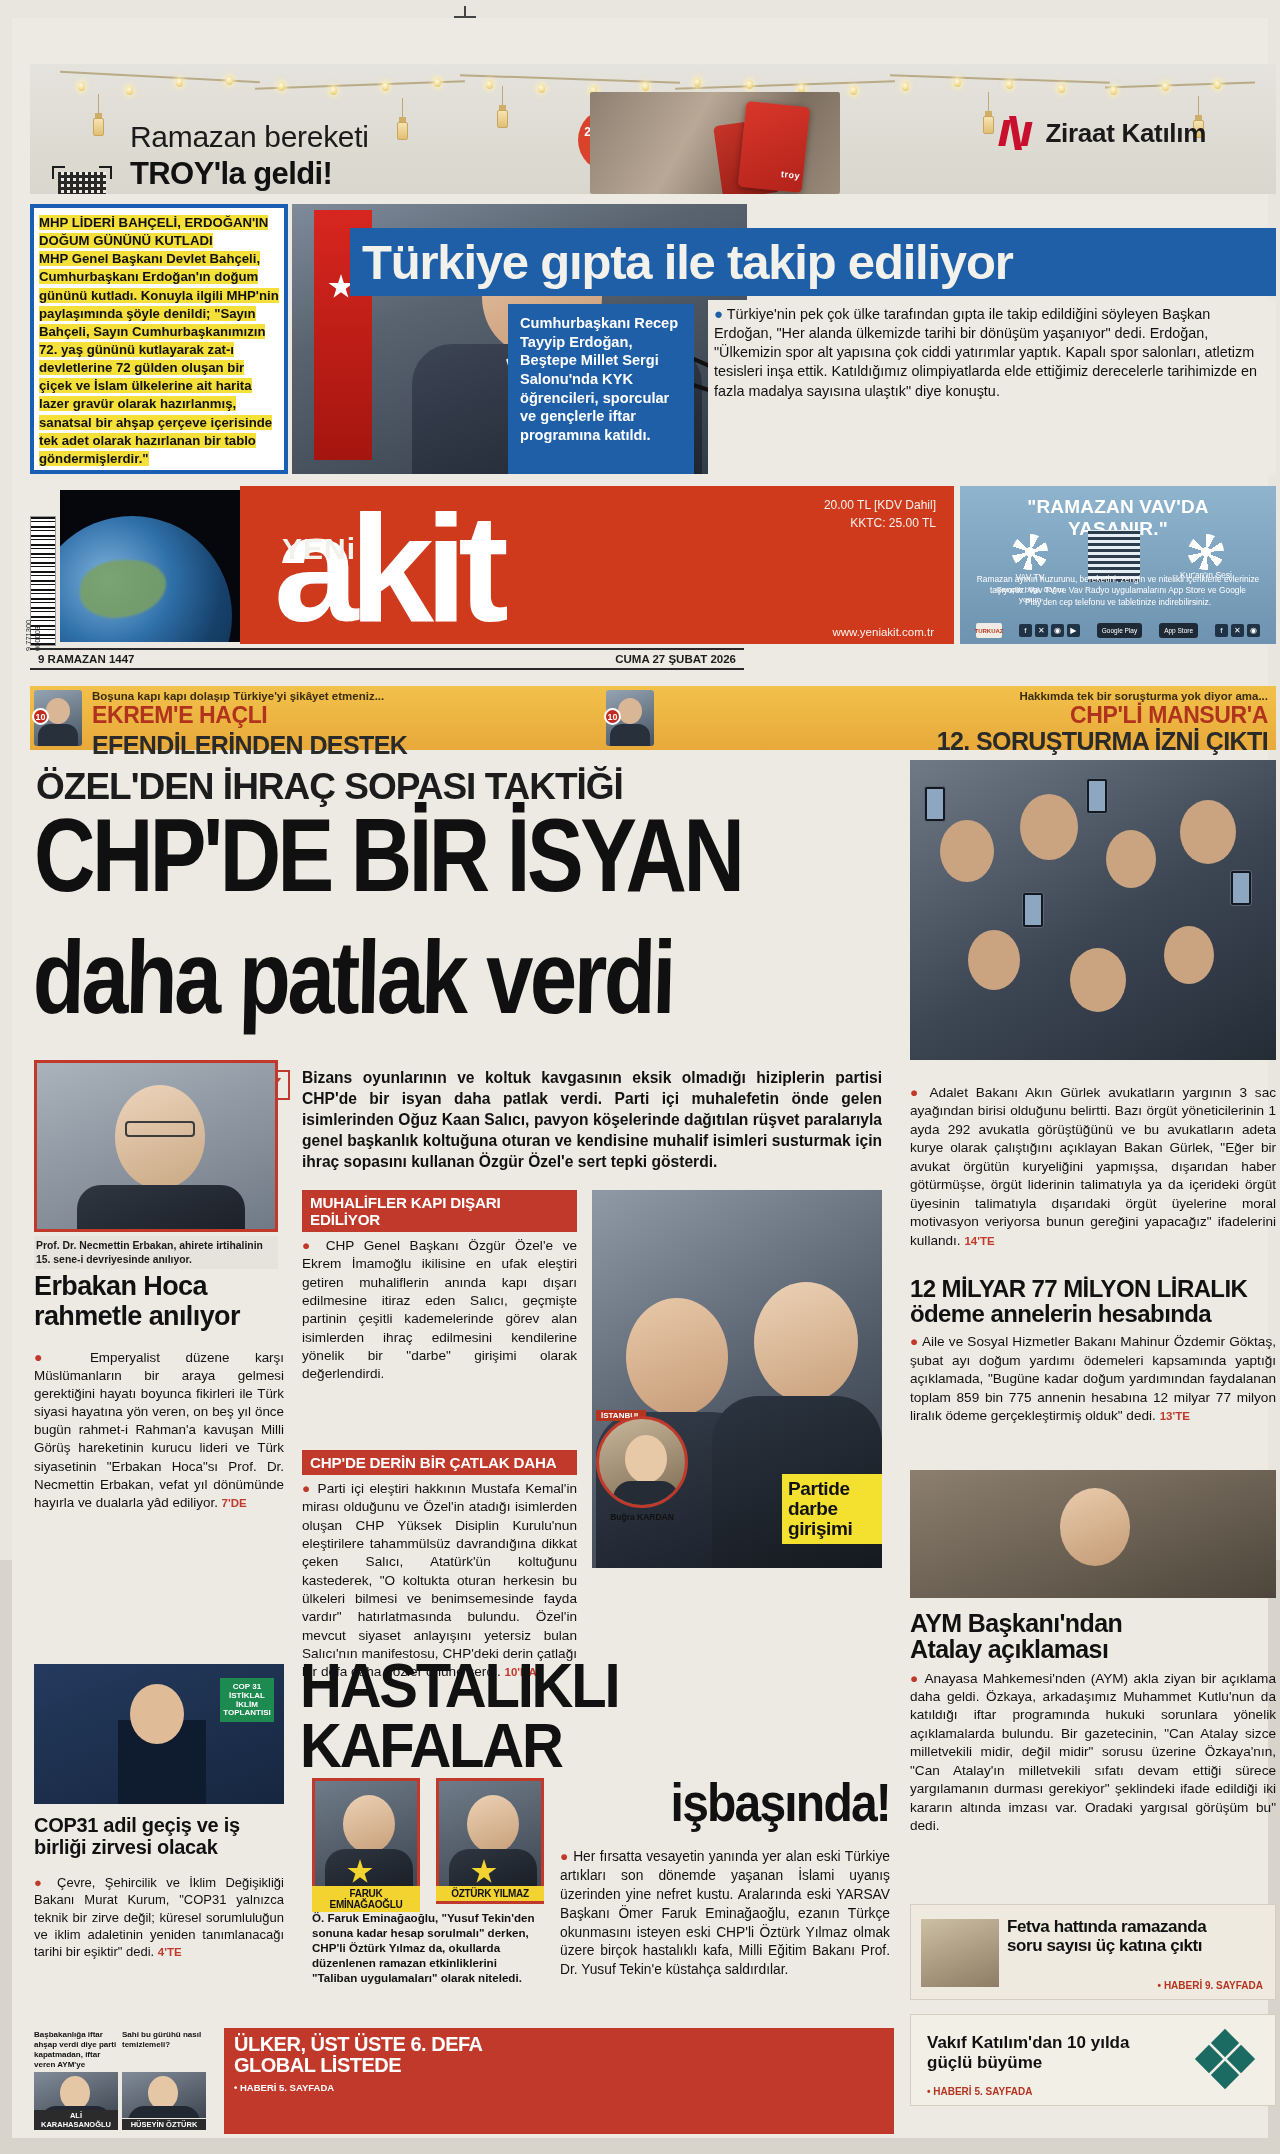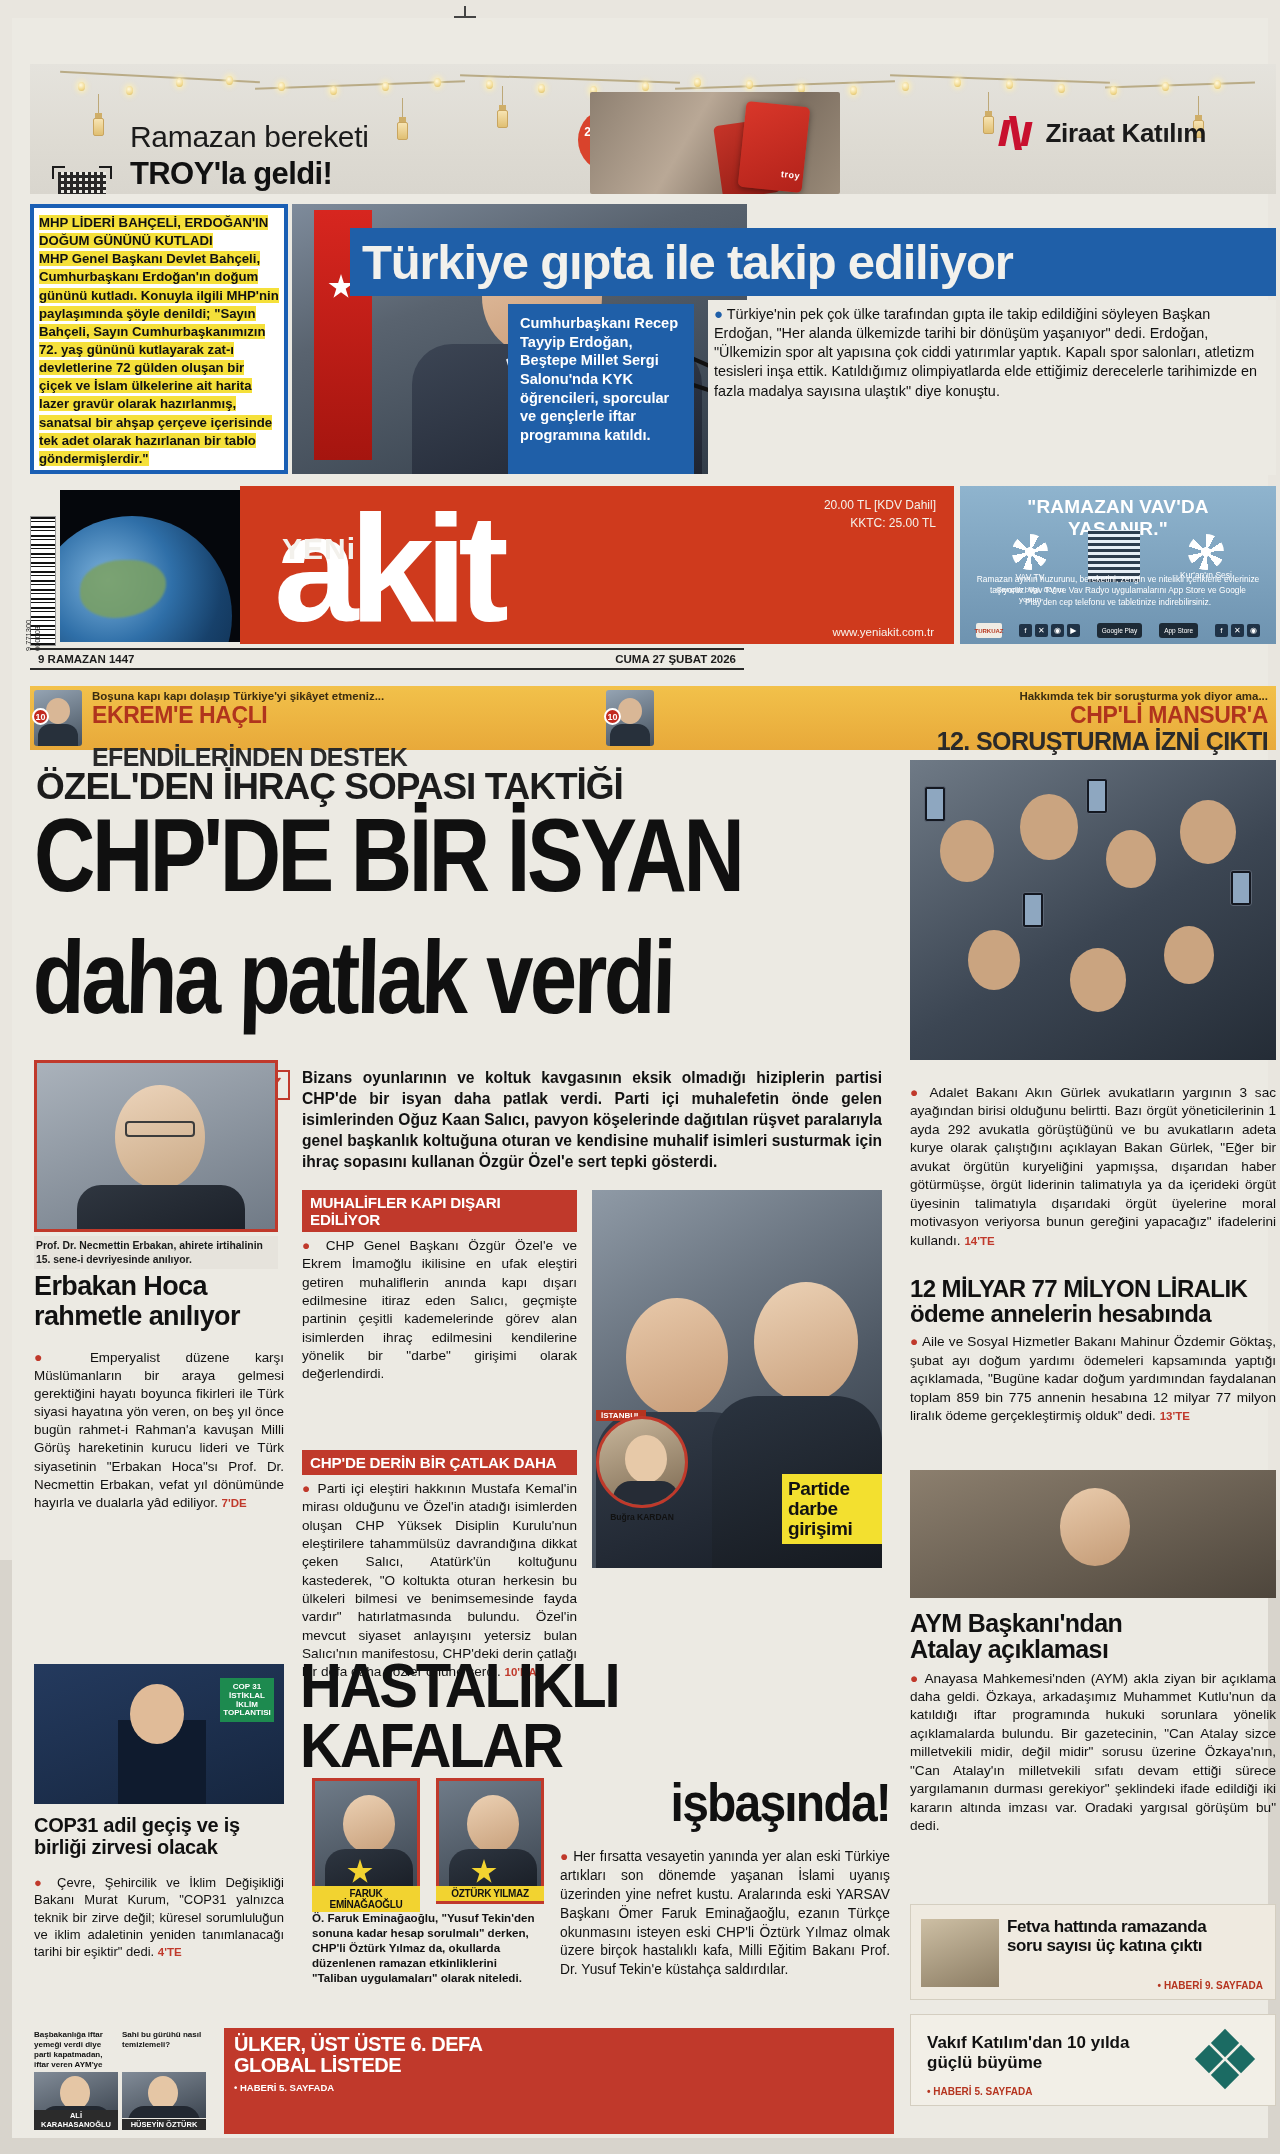--- a/index.html
+++ b/index.html
@@ -523,21 +523,21 @@
       <div class="rib-seg" style="width:56px">
         <div class="rib-photo" style="left:4px">
             <div class="f"></div>
             <div class="b"></div>
           </div>
         <div class="rib-badge">10</div>
       </div>
       <div class="rib-seg" style="width:516px;padding:4px 8px 0 6px">
         <div class="rib-kick">Boşuna kapı kapı dolaşıp Türkiye'yi şikâyet etmeniz...</div>
         <div class="rib-head1" style="margin-top:2px">EKREM'E HAÇLI</div>
-        <div class="rib-head2" style="margin-top:18px">EFENDİLERİNDEN DESTEK</div>
+        <div class="rib-head2" style="margin-top:6px">EFENDİLERİNDEN DESTEK</div>
       </div>
       <div class="rib-seg" style="width:56px">
         <div class="rib-photo" style="left:4px">
             <div class="f"></div>
             <div class="b"></div>
           </div>
         <div class="rib-badge">10</div>
       </div>
       <div class="rib-seg" style="flex:1;padding:4px 8px 0 6px">
         <div class="rib-kick" style="text-align:right">Hakkımda tek bir soruşturma yok diyor ama...</div>
@@ -712,21 +712,21 @@
           <i style="left:16px;top:0"></i>
           <i style="left:16px;top:32px"></i>
           <i style="left:32px;top:16px"></i>
       </div>
       <div class="r">• HABERİ 5. SAYFADA</div>
     </div>
 
     <div class="botstrip">
       <div class="bs-col botwhite" style="width:194px;padding:2px 4px;display:flex;gap:4px">
         <div style="position:relative;width:84px;height:100px">
-          <div class="bs-quote" style="position:absolute;left:0;top:0;width:84px;font-size:8px">Başbakanlığa iftar yemeği verdi diye parti kapatmadan, iftar veren AYM'ye</div>
+          <div class="bs-quote" style="position:absolute;left:0;top:0;width:84px;font-size:8px">Başbakanlığa iftar ahşap verdi diye parti kapatmadan, iftar veren AYM'ye</div>
           <div class="bs-photo" style="top:42px;height:46px">
               <div class="f" style="top:4px;width:30px;height:34px;left:26px"></div>
               <div class="b" style="top:34px;height:16px"></div>
             </div>
           <div class="bs-name">ALİ KARAHASANOĞLU</div>
         </div>
         <div style="position:relative;width:84px;height:100px">
           <div class="bs-quote" style="position:absolute;left:0;top:0;width:84px;font-size:8px">Sahi bu gürühü nasıl temizlemeli?</div>
           <div class="bs-photo" style="top:42px;height:46px">
               <div class="f" style="top:4px;width:30px;height:34px;left:26px"></div>

